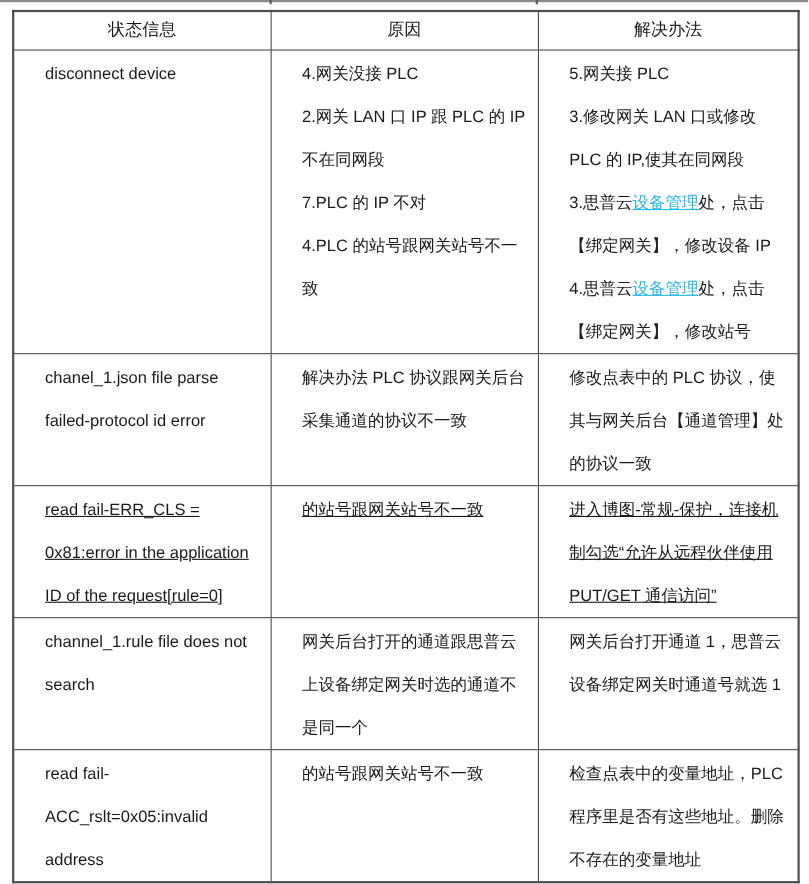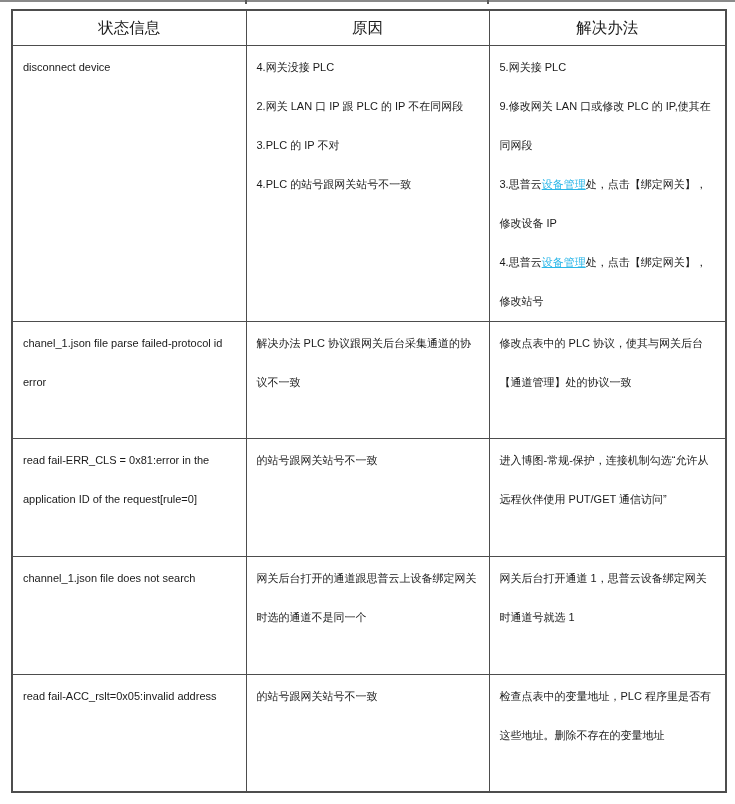--- a/index.html
+++ b/index.html
@@ -49,22 +49,22 @@
     border-collapse: collapse;
     table-layout: fixed;
     border: 2px solid var(--border-color, #4d4d4d);
   }
   col.c1 { width: 234px; }
   col.c2 { width: 243px; }
   col.c3 { width: 237px; }
   th, td {
     border: 1.5px solid var(--border-color, #4d4d4d);
     vertical-align: top;
-    padding: 2px 10px 0 10px;
-    font-size: 11px;
+    padding: 2px 10px 0 28px;
+    font-size: 15px;
     font-weight: normal;
   }
   th {
     height: 34px;
     text-align: center;
     vertical-align: middle;
     padding: 0 4px;
     font-size: 15.5px;
     line-height: 34px;
   }
@@ -100,55 +100,55 @@
       </tr>
     </thead>
     <tbody>
         <tr style="height: 276px;">
           <td>
             <p class="line"><span>disconnect device</span></p>
           </td>
           <td>
             <p class="line"><span>4.网关没接 PLC</span></p>
             <p class="line"><span>2.网关 LAN 口 IP 跟 PLC 的 IP 不在同网段</span></p>
-            <p class="line"><span>3.PLC 的 IP 不对</span></p>
+            <p class="line"><span>7.PLC 的 IP 不对</span></p>
             <p class="line"><span>4.PLC 的站号跟网关站号不一致</span></p>
           </td>
           <td>
             <p class="line"><span>5.网关接 PLC</span></p>
-            <p class="line"><span>9.修改网关 LAN 口或修改 PLC 的 IP,使其在同网段</span></p>
+            <p class="line"><span>3.修改网关 LAN 口或修改 PLC 的 IP,使其在同网段</span></p>
             <p class="line"><span>3.思普云</span><span class="hl">设备管理</span><span>处，点击【绑定网关】，修改设备 IP</span></p>
             <p class="line"><span>4.思普云</span><span class="hl">设备管理</span><span>处，点击【绑定网关】，修改站号</span></p>
           </td>
         </tr>
         <tr style="height: 117px;">
           <td>
             <p class="line"><span>chanel_1.json file parse failed-protocol id error</span></p>
           </td>
           <td>
             <p class="line"><span>解决办法 PLC 协议跟网关后台采集通道的协议不一致</span></p>
           </td>
           <td>
             <p class="line"><span>修改点表中的 PLC 协议，使其与网关后台【通道管理】处的协议一致</span></p>
           </td>
         </tr>
-        <tr style="height: 118px;">
+        <tr style="height: 118px; text-decoration: underline;">
           <td>
             <p class="line"><span>read fail-ERR_CLS = 0x81:error in the application ID of the request[rule=0]</span></p>
           </td>
           <td>
             <p class="line"><span>的站号跟网关站号不一致</span></p>
           </td>
           <td>
             <p class="line"><span>进入博图-常规-保护，连接机制勾选“允许从远程伙伴使用 PUT/GET 通信访问”</span></p>
           </td>
         </tr>
         <tr style="height: 118px;">
           <td>
-            <p class="line"><span>channel_1.json file does not search</span></p>
+            <p class="line"><span>channel_1.rule file does not search</span></p>
           </td>
           <td>
             <p class="line"><span>网关后台打开的通道跟思普云上设备绑定网关时选的通道不是同一个</span></p>
           </td>
           <td>
             <p class="line"><span>网关后台打开通道 1，思普云设备绑定网关时通道号就选 1</span></p>
           </td>
         </tr>
         <tr style="height: 117px; margin-left: 32px;">
           <td>

